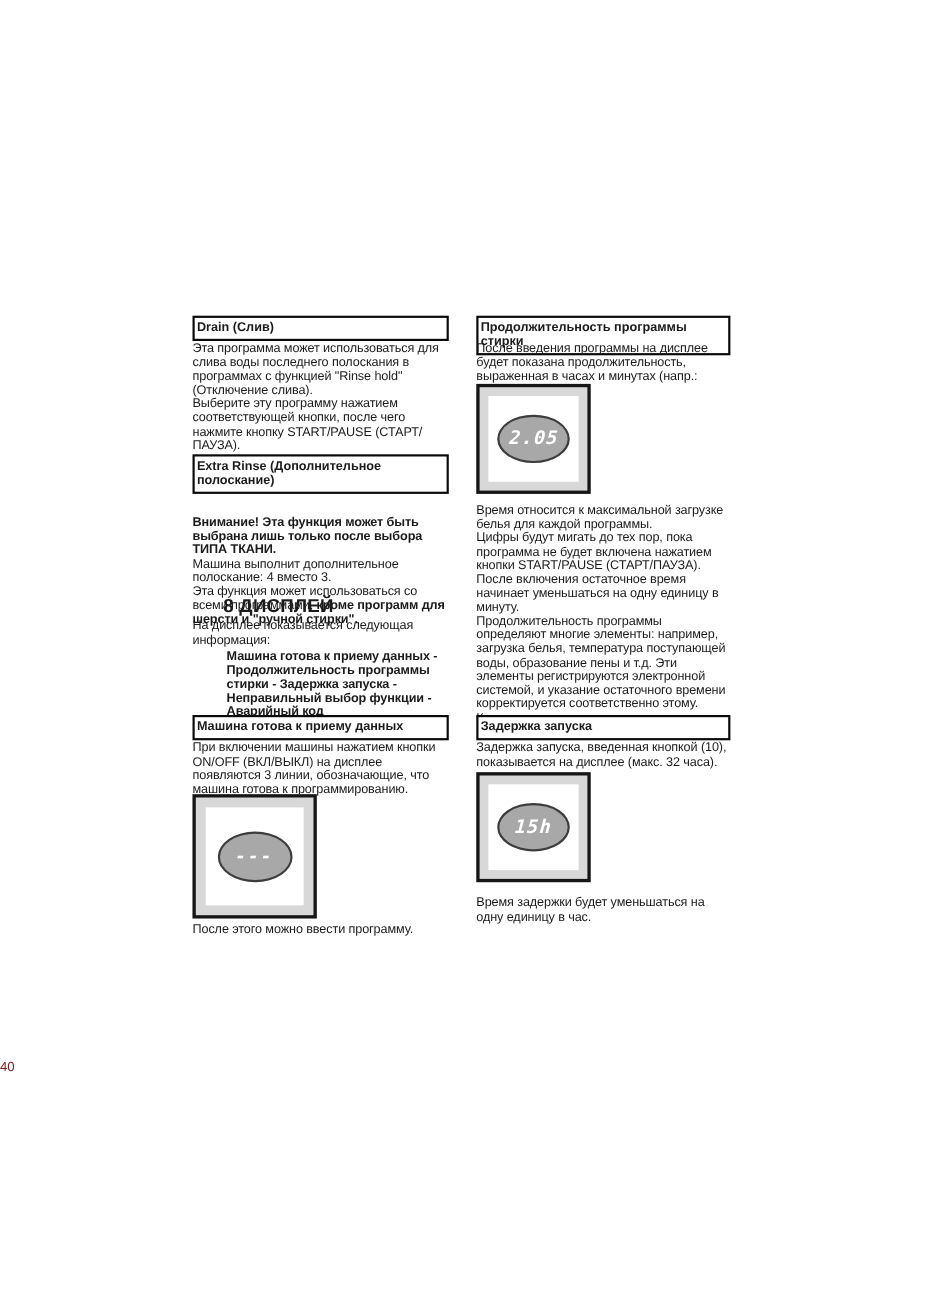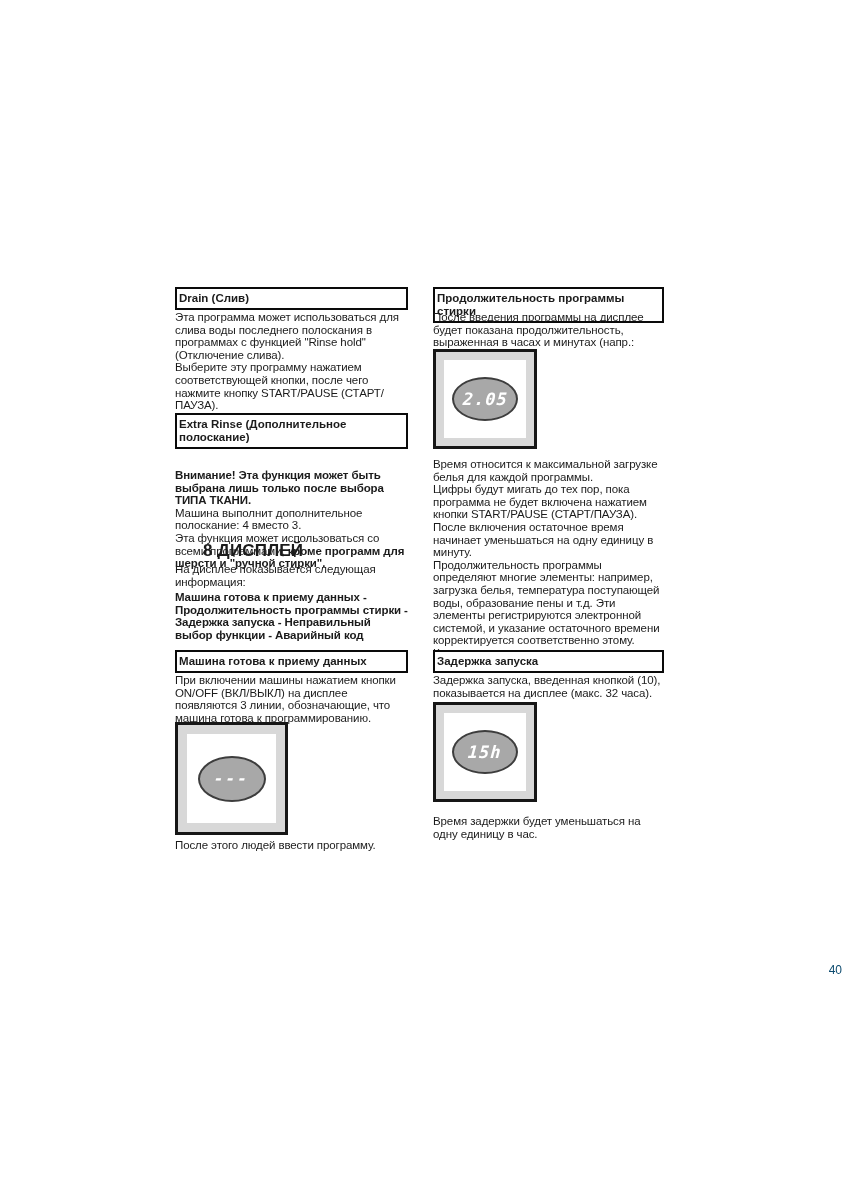--- a/index.html
+++ b/index.html
@@ -73,23 +73,23 @@
     color: #ffffff;
     letter-spacing: 1px;
     transform: skewX(-4deg);
   }
   .lcd-big .lcd-digits { font-size: 16px; letter-spacing: 2px; }
 
   .page-number {
     position: absolute;
     left: 0; width: 100%;
     top: 963px;
-    text-align: right;
+    text-align: left;
     font-size: 12px;
-    color: #0c4a6e;
+    color: #7f1d1d;
   }
 </style>
 </head>
 <body>
 
 <div class="sheet">
 
   <div class="col col-left">
 
     <div class="block hbox" style="top:0;">Drain (Слив)</div>
@@ -102,35 +102,35 @@
     <div class="block" style="top:134px;margin-top:48px;">
       <p class="txt bold">Внимание! Эта функция может быть выбрана лишь только после выбора ТИПА ТКАНИ.</p>
       <p class="txt">Машина выполнит дополнительное полоскание: 4 вместо 3.</p>
       <p class="txt"><span>Эта функция может использоваться со всеми программами, </span><span class="bold">кроме программ для шерсти и "ручной стирки".</span></p>
     </div>
 
     <div class="block chapter-heading" style="top:255px;">8 ДИСПЛЕЙ</div>
 
     <p class="block txt" style="top:276px;">На дисплее показывается следующая информация:</p>
 
-    <p class="block txt bold" style="top:304px;">Машина готова к приему данных - Продолжительность программы стирки - Задержка запуска - Неправильный выбор функции - Аварийный код</p>
+    <p class="block txt bold" style="top:304px;margin-left:31px;">Машина готова к приему данных - Продолжительность программы стирки - Задержка запуска - Неправильный выбор функции - Аварийный код</p>
 
     <div class="block hbox" style="top:363px;">Машина готова к приему данных</div>
 
     <p class="block txt" style="top:387px;">При включении машины нажатием кнопки ON/OFF (ВКЛ/ВЫКЛ) на дисплее появляются 3 линии, обозначающие, что машина готова к программированию.</p>
 
     <div class="block lcd lcd-big" style="top:435px; right:auto;">
       <div class="lcd-screen">
         <div class="lcd-ellipse">
           <span class="lcd-digits">---</span>
         </div>
       </div>
     </div>
 
-    <p class="block txt" style="top:552px;">После этого людей ввести программу.</p>
+    <p class="block txt" style="top:552px;">После этого можно ввести программу.</p>
   </div>
 
   <div class="col col-right">
 
     <div class="block hbox" style="top:0;">Продолжительность программы стирки</div>
 
     <p class="block txt" style="top:24px;">После введения программы на дисплее будет показана продолжительность, выраженная в часах и минутах (напр.: 2.05).</p>
 
     <div class="block lcd lcd-small" style="top:62px; right:auto;">
       <div class="lcd-screen">

